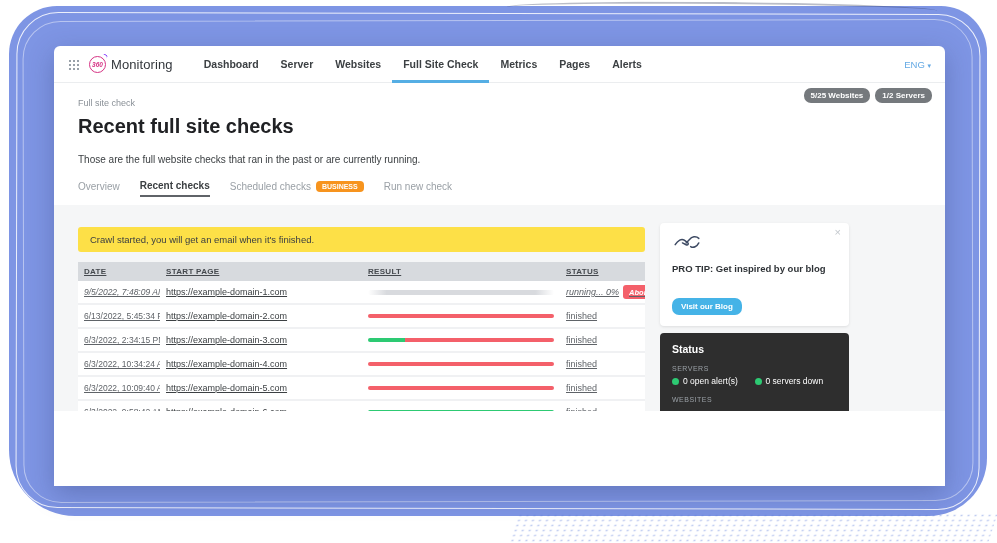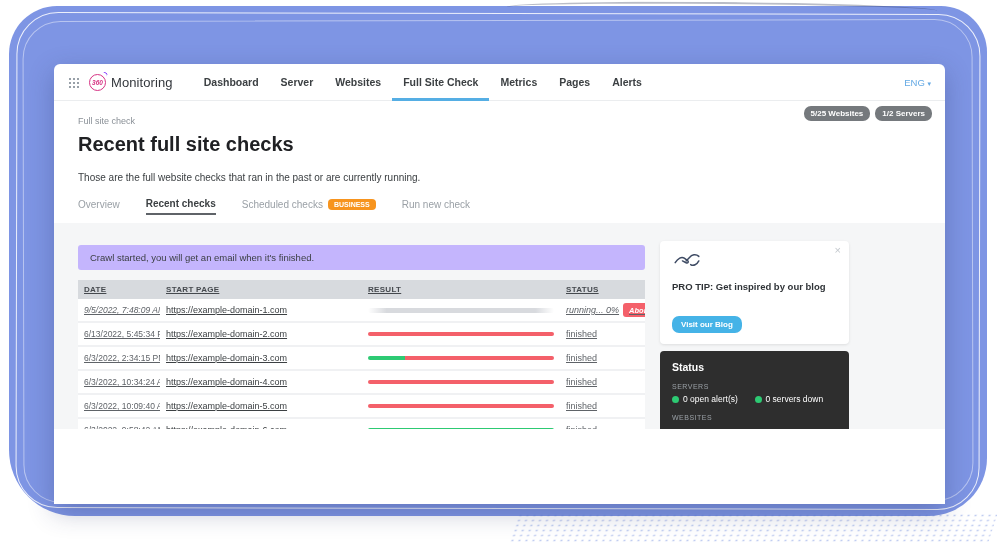--- a/index.html
+++ b/index.html
@@ -13,21 +13,21 @@
          border-radius:42px;transform:rotate(.12deg);}
   .frame::after{content:'';position:absolute;inset:14px;border:1px solid rgba(255,255,255,.45);
          border-radius:38px;transform:rotate(-.12deg);}
   .pen-line{position:absolute;top:2px;right:60px;width:430px;height:12px;
          border-top:2px solid rgba(25,35,70,.30);border-radius:100% 100% 0 0;transform:rotate(.5deg);}
   .speckles{position:absolute;right:4px;bottom:0;width:480px;height:30px;opacity:.55;
          background-image:radial-gradient(rgba(100,130,220,.75) 1px,transparent 1.3px);
          background-size:7px 5px;transform:skewX(-18deg);}
 
   
-  .window{position:absolute;left:54px;top:64px;width:891px;height:440px;background:#fff;
+  .window{position:absolute;left:54px;top:46px;width:891px;height:440px;background:#fff;
           border-radius:6px 6px 0 0;box-shadow:0 8px 26px rgba(40,50,100,.30);}
 
   
   .win-header{height:37px;border-bottom:1px solid #ebedef;display:flex;align-items:center;
               padding:0 14px;box-sizing:border-box;}
   .grid-icon{width:11px;height:11px;flex:none;cursor:pointer;
              background-image:radial-gradient(#98a0a8 1.1px,transparent 1.2px);
              background-size:4px 4px;background-position:0 0;}
   .logo{display:flex;align-items:center;margin-left:10px;cursor:pointer;}
   .logo-circle{position:relative;width:17px;height:17px;border:1.7px solid #d63384;border-radius:50%;
@@ -44,30 +44,30 @@
   .lang .caret{font-size:7px;}
 
   
   .title-band{position:relative;height:122px;box-sizing:border-box;padding:15px 0 0 24px;}
   .quota-badges{position:absolute;top:5px;right:13px;display:flex;gap:5px;}
   .quota-badge{background:#75797d;color:#fff;font-size:8px;font-weight:700;
                padding:3px 7px;border-radius:7px;cursor:pointer;}
   .breadcrumb{font-size:9px;color:#8a9097;}
   .page-title{font-size:20px;color:#202124;margin:7px 0 16px;font-weight:700;}
   .subtitle{font-size:10px;color:#3c4043;}
-  .tabs{display:flex;gap:26px;margin-top:15px;align-items:center;}
+  .tabs{display:flex;gap:20px;margin-top:15px;align-items:center;}
   .tab{font-size:10px;color:#9aa0a6;padding-bottom:4px;cursor:pointer;display:flex;gap:5px;
        align-items:center;white-space:nowrap;}
   .tab.active{color:#3c4043;font-weight:700;border-bottom:2px solid #5f6368;}
   .tab-badge{background:#f7941e;color:#fff;font-size:7px;font-weight:700;padding:2px 6px;border-radius:4px;}
 
   
   .content{position:relative;height:206px;background:#f5f6f7;overflow:hidden;}
   .main-col{position:absolute;left:24px;top:0;width:567px;}
-  .banner{margin-top:22px;background:#c4b5fd;color:#3a3e42;font-size:9.5px;
+  .banner{margin-top:22px;background:#fde047;color:#3a3e42;font-size:9.5px;
           padding:7px 12px;border-radius:3px;}
   .table{margin-top:10px;}
   .t-row{display:flex;align-items:center;height:22px;background:#fff;border-bottom:2px solid #f0f1f3;}
   .t-row.t-head{background:#d7dade;height:19px;border-bottom:none;}
   .t-cell{padding:0 6px;box-sizing:border-box;overflow:hidden;white-space:nowrap;text-decoration:underline;}
   .t-head .t-cell{font-size:8px;font-weight:700;color:#45494e;letter-spacing:.3px;}
   .c-date{width:82px;font-size:8.5px;color:#5f6368;}
   .c-start{width:202px;font-size:9px;color:#3c4043;}
   .c-result{width:198px;display:flex;align-items:center;}
   .c-status{width:85px;font-size:9px;color:#5f6368;display:flex;align-items:center;gap:4px;}

